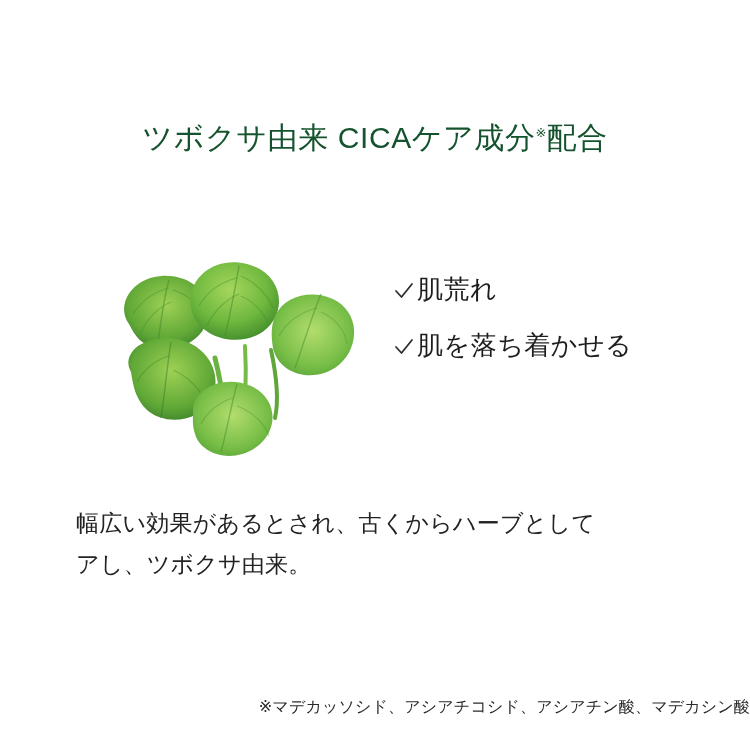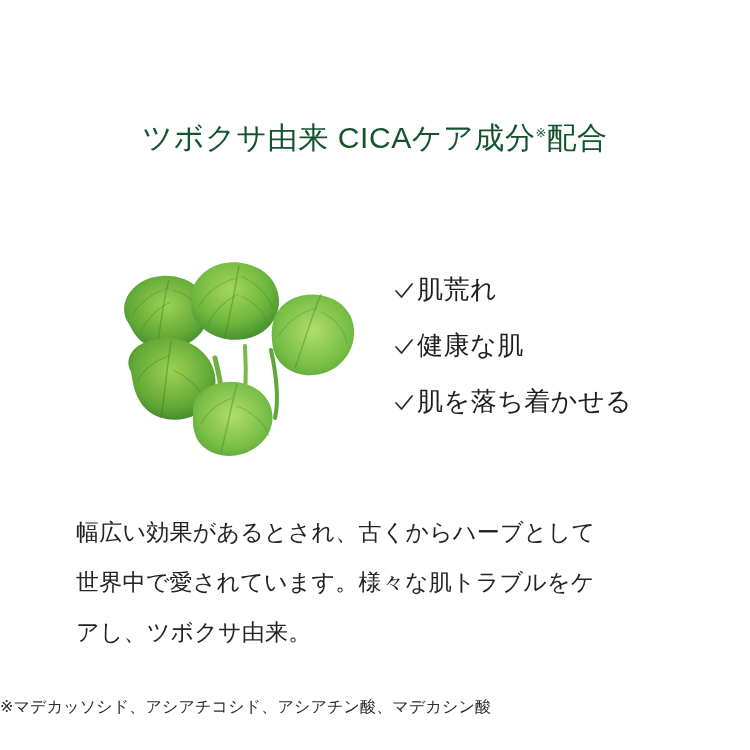--- a/index.html
+++ b/index.html
@@ -92,29 +92,29 @@
   .body-copy {
     position: absolute;
     top: 503px;
     left: 76px;
     width: 604px;
     font-size: 23px;
     line-height: 1.78;
     color: #232323;
     letter-spacing: 0.01em;
   }
-  .body-copy div { white-space: nowrap; margin-top: 9px; }
+  .body-copy div { white-space: nowrap; }
 
   
   .footnote {
     position: absolute;
     top: 697px;
     left: 0;
     width: 750px;
-    text-align: left;
+    text-align: right;
     font-size: 16px;
     color: #2a2a2a;
     letter-spacing: 0.01em;
     white-space: nowrap;
   }
 </style>
 </head>
 <body>
 
 <div class="page">
@@ -183,42 +183,33 @@
 
       <div class="bullet-row">
         <span class="check">
           <svg viewBox="0 0 22 22" width="22" height="22">
             <path d="M3 11 L8.5 17 L19 4" fill="none" stroke="#2f2f2f" stroke-width="1.8" stroke-linecap="round" stroke-linejoin="round"></path>
           </svg>
         </span>
         <span class="bullet-text">肌荒れ</span>
       </div>
 
-      <div class="bullet-row">
-        <span class="check">
-          <svg viewBox="0 0 22 22" width="22" height="22">
-            <path d="M3 11 L8.5 17 L19 4" fill="none" stroke="#2f2f2f" stroke-width="1.8" stroke-linecap="round" stroke-linejoin="round"></path>
-          </svg>
-        </span>
-        <span class="bullet-text">健康な肌</span>
-      </div>
 
       <div class="bullet-row">
         <span class="check">
           <svg viewBox="0 0 22 22" width="22" height="22">
             <path d="M3 11 L8.5 17 L19 4" fill="none" stroke="#2f2f2f" stroke-width="1.8" stroke-linecap="round" stroke-linejoin="round"></path>
           </svg>
         </span>
         <span class="bullet-text">肌を落ち着かせる</span>
       </div>
 
     </div>
   </div>
 
   <div class="body-copy">
     <div>幅広い効果があるとされ、古くからハーブとして</div>
-    <div>世界中で愛されています。様々な肌トラブルをケ</div>
     <div>アし、ツボクサ由来。</div>
   </div>
 
   <div class="footnote">※マデカッソシド、アシアチコシド、アシアチン酸、マデカシン酸</div>
 
 </div>
 
 </body></html>

